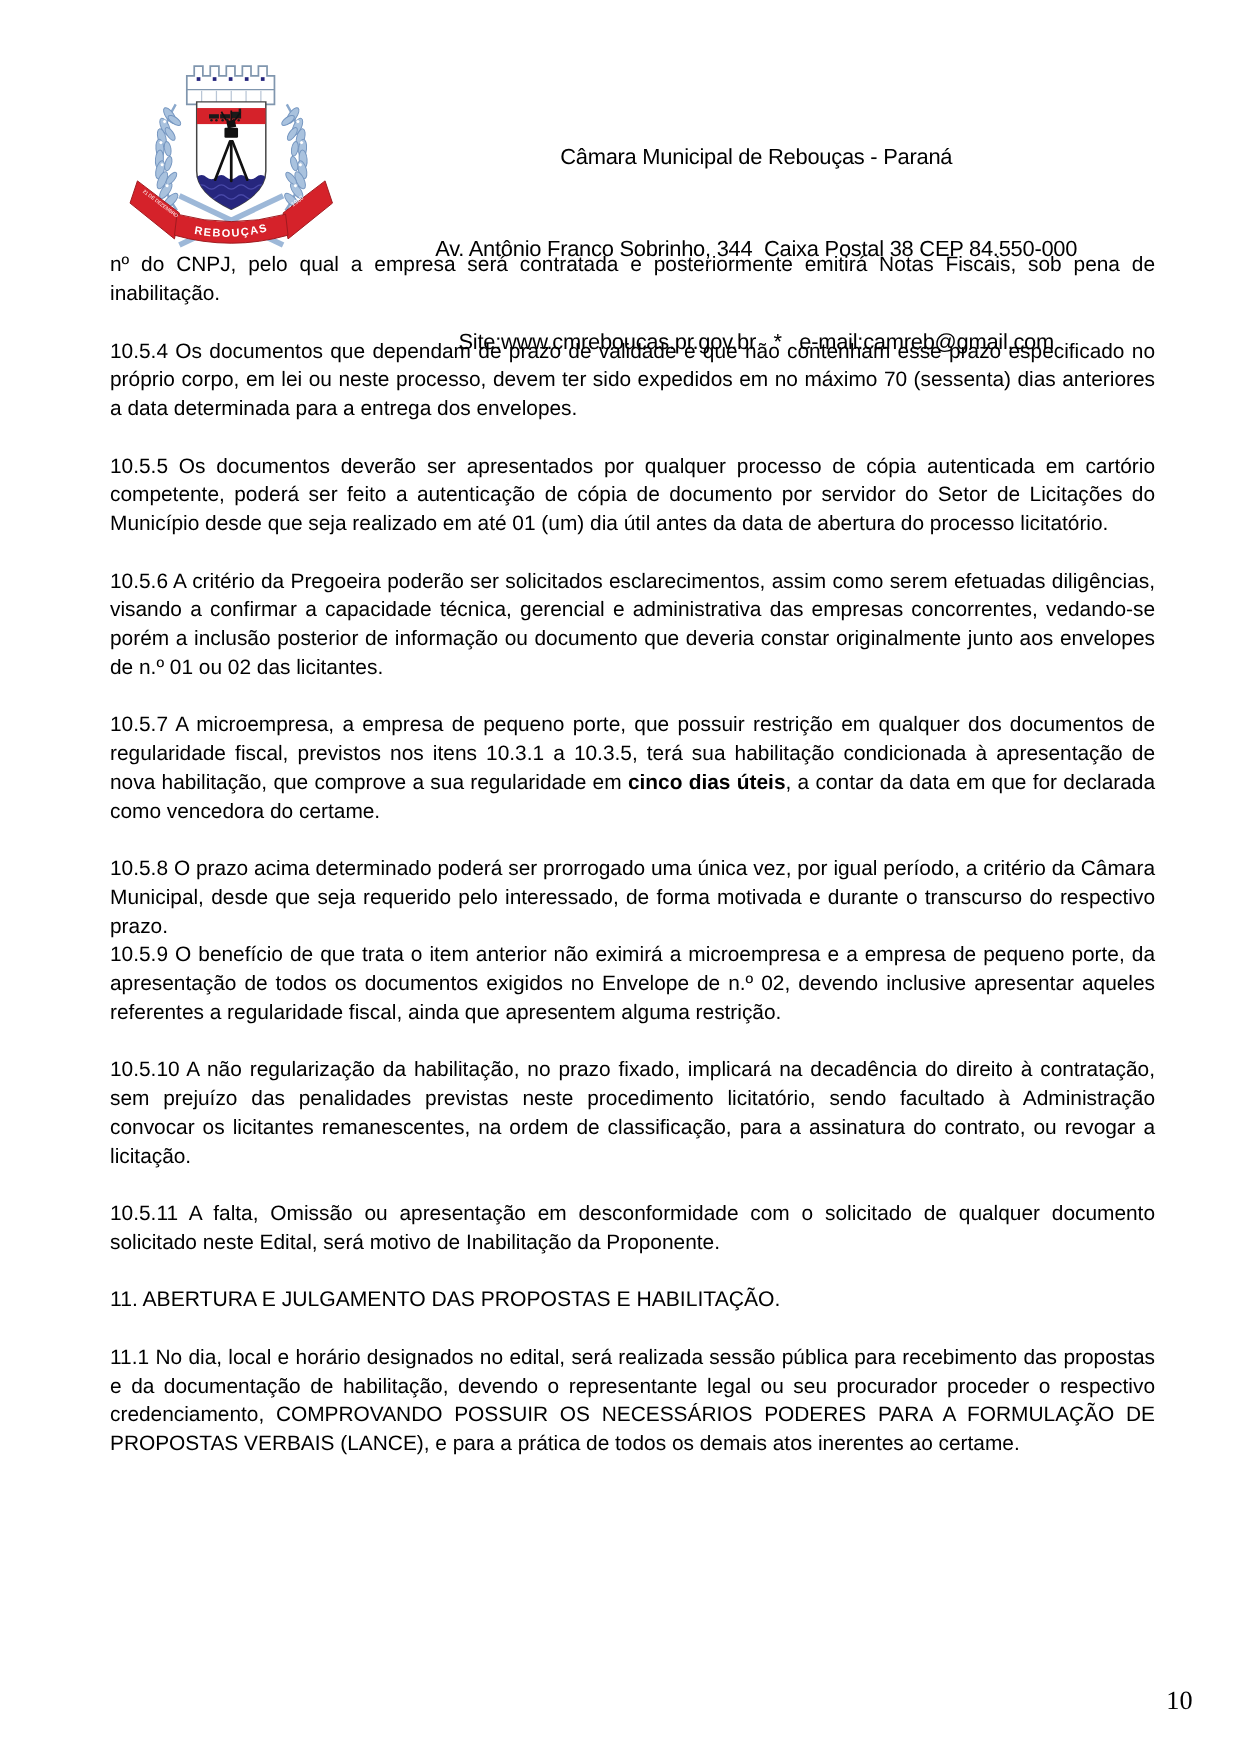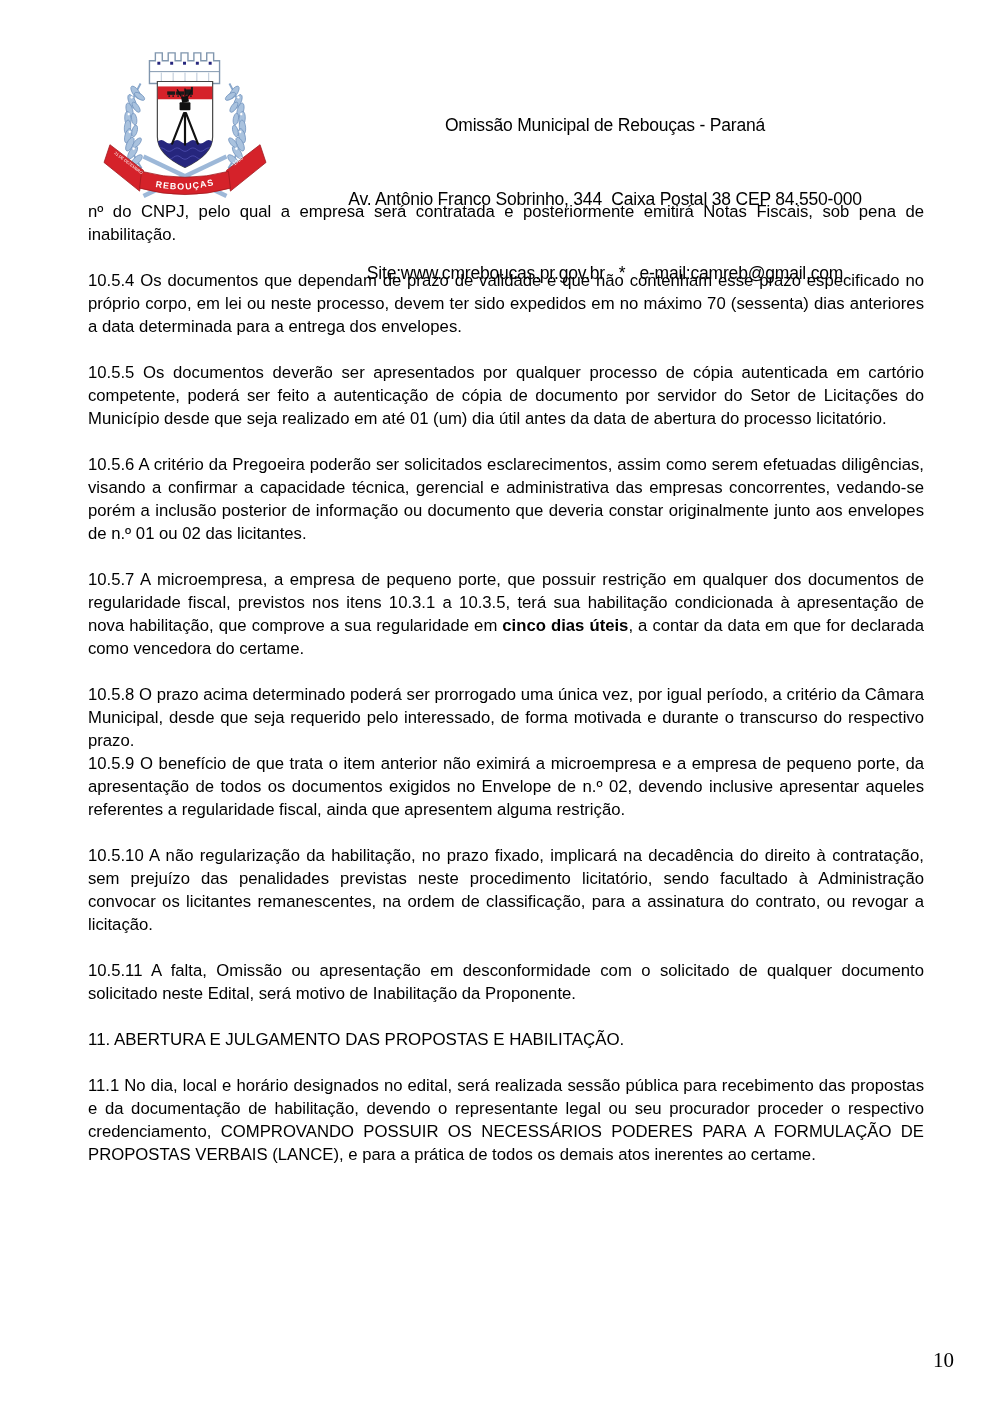--- a/index.html
+++ b/index.html
@@ -146,21 +146,21 @@
         <text font-family="Liberation Sans, sans-serif" font-size="4" fill="#ffffff" transform="translate(18 113) rotate(37)">21 DE DEZEMBRO</text>
         <text font-family="Liberation Sans, sans-serif" font-size="5" fill="#ffffff" transform="translate(140 125) rotate(-37)">1930</text>
         <text font-family="Liberation Sans, sans-serif" font-size="9" font-weight="bold" fill="#ffffff" letter-spacing="1.2">
           <textPath href="#ribbonArc" startOffset="50%" text-anchor="middle">REBOUÇAS</textPath>
         </text>
       </g>
     </svg>
   </div>
 
   <header class="header-text">
-    <div class="h-line">Omissão Municipal de Rebouças - Paraná</div>
+    <div class="h-line">Câmara Municipal de Rebouças - Paraná</div>
     <div class="h-line">Av. Antônio Franco Sobrinho, 344  Caixa Postal 38 CEP 84.550-000</div>
     <div class="h-line">Site:www.cmreboucas.pr.gov.br   *   e-mail:camreb@gmail.com</div>
   </header>
 
   <main class="body-text">
     <p>nº do CNPJ, pelo qual a empresa será contratada e posteriormente emitirá Notas Fiscais, sob pena de inabilitação.</p>
     <p>10.5.4 Os documentos que dependam de prazo de validade e que não contenham esse prazo especificado no próprio corpo, em lei ou neste processo, devem ter sido expedidos em no máximo 70 (sessenta) dias anteriores a data determinada para a entrega dos envelopes.</p>
     <p>10.5.5 Os documentos deverão ser apresentados por qualquer processo de cópia autenticada em cartório competente, poderá ser feito a autenticação de cópia de documento por servidor do Setor de Licitações do Município desde que seja realizado em até 01 (um) dia útil antes da data de abertura do processo licitatório.</p>
     <p>10.5.6 A critério da Pregoeira poderão ser solicitados esclarecimentos, assim como serem efetuadas diligências, visando a confirmar a capacidade técnica, gerencial e administrativa das empresas concorrentes, vedando-se porém a inclusão posterior de informação ou documento que deveria constar originalmente junto aos envelopes de n.º 01 ou 02 das licitantes.</p>
     <p><span>10.5.7 A microempresa, a empresa de pequeno porte, que possuir restrição em qualquer dos documentos de regularidade fiscal, previstos nos itens 10.3.1 a 10.3.5, terá sua habilitação condicionada à apresentação de nova habilitação, que comprove a sua regularidade em </span><span class="bold">cinco dias úteis</span><span>, a contar da data em que for declarada como vencedora do certame.</span></p>

